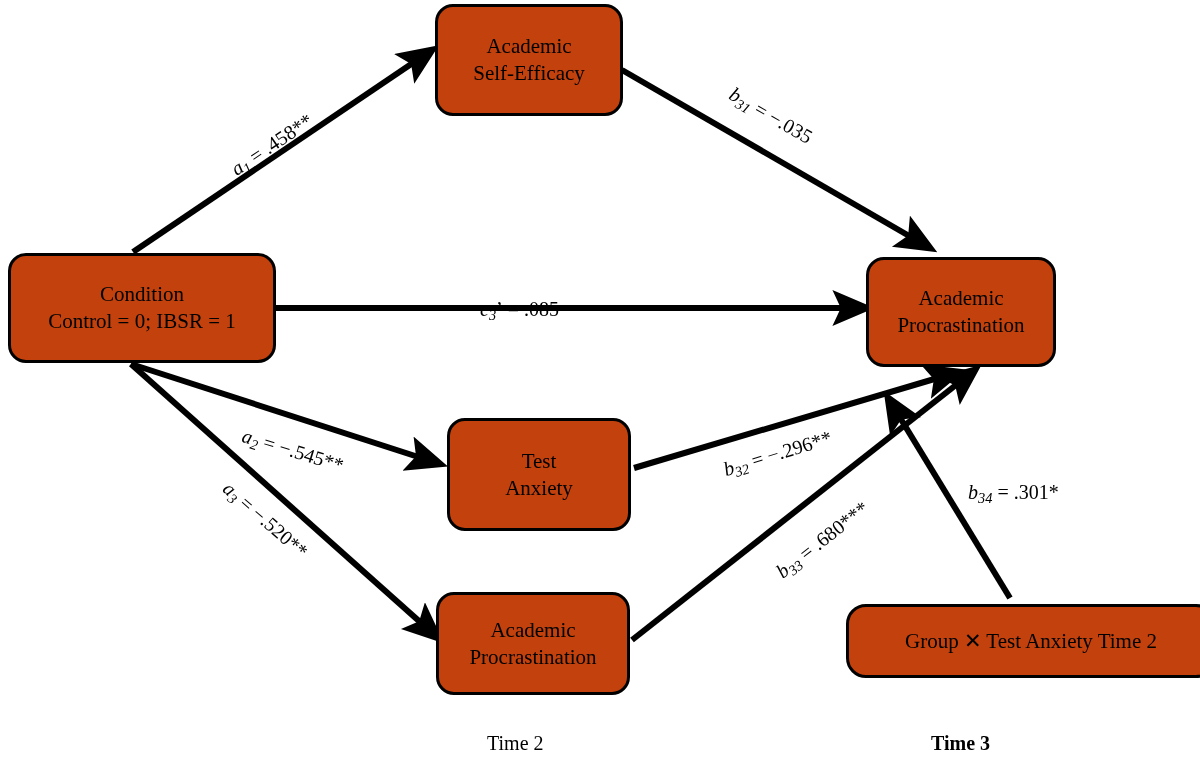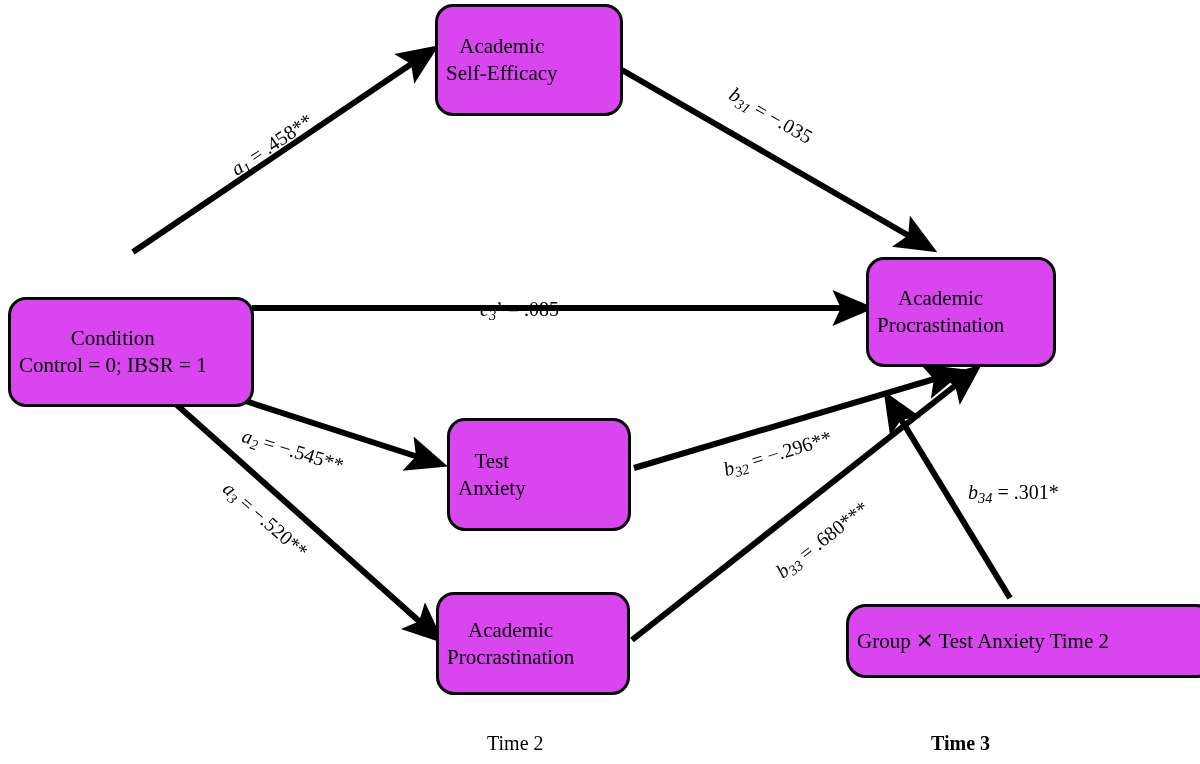--- a/index.html
+++ b/index.html
@@ -23,24 +23,24 @@
     left: 0;
     top: 0;
     width: 1200px;
     height: 764px;
   }
   .node-box {
     position: absolute;
     box-sizing: border-box;
     border: 3px solid #000000;
     border-radius: 18px;
-    background: #d946ef;
+    background: #c2410c;
     display: flex;
     align-items: center;
-    justify-content: flex-start;
+    justify-content: center;
     text-align: center;
     line-height: 1.28;
     font-size: 21px;
     z-index: 3;
   }
   .node-label {
     display: block;
     white-space: pre-line;
     padding: 0 8px;
   }
@@ -93,21 +93,21 @@
 
     <line x1="131" y1="364" x2="438" y2="638" stroke="#000000" stroke-width="6" marker-end="url(#arrowhead)"></line>
 
     <line x1="634" y1="468" x2="958" y2="372" stroke="#000000" stroke-width="6" marker-end="url(#arrowhead)"></line>
 
     <line x1="632" y1="640" x2="975" y2="370" stroke="#000000" stroke-width="6" marker-end="url(#arrowhead)"></line>
 
     <line x1="1010" y1="598" x2="888" y2="398" stroke="#000000" stroke-width="6" marker-end="url(#arrowhead)"></line>
   </svg>
 
-  <div class="node-box" style="left:8px; top:253px; width:246px; height:110px;margin-top:44px;">
+  <div class="node-box" style="left:8px; top:253px; width:268px; height:110px;">
     <span class="node-label">Condition
 Control = 0; IBSR = 1</span>
   </div>
 
   <div class="node-box" style="left:435px; top:4px; width:188px; height:112px;">
     <span class="node-label">Academic
 Self-Efficacy</span>
   </div>
 
   <div class="node-box" style="left:447px; top:418px; width:184px; height:113px;">

